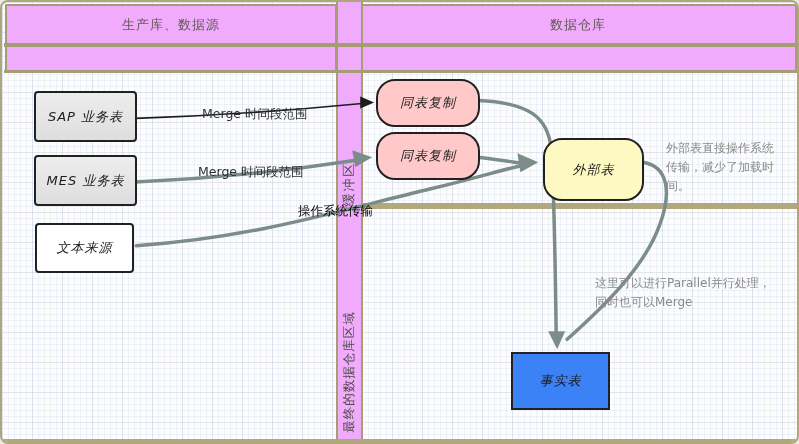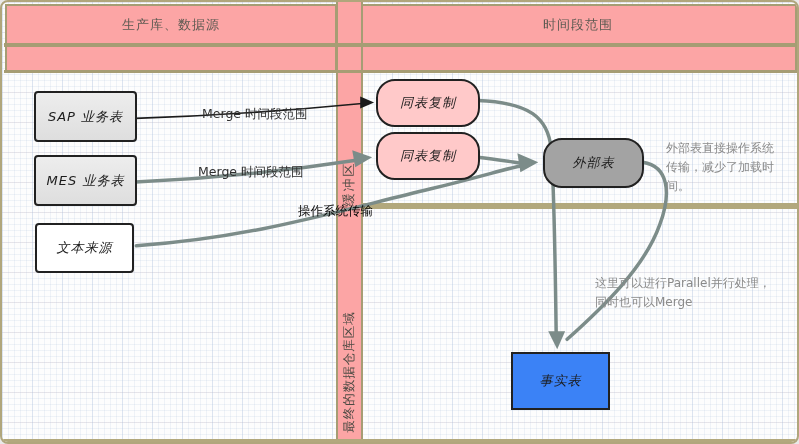--- a/index.html
+++ b/index.html
@@ -10,21 +10,21 @@
   
   #grid{
     position:absolute;inset:0;
     background-image:
       linear-gradient(rgba(176,196,222,.18) 1px,transparent 1px),
       linear-gradient(90deg,rgba(176,196,222,.18) 1px,transparent 1px),
       linear-gradient(rgba(205,170,180,.22) 1px,transparent 1px),
       linear-gradient(90deg,rgba(176,196,222,.30) 1px,transparent 1px);
     background-size:6px 6px,6px 6px,30px 30px,30px 30px;
   }
-  .band{position:absolute;background:#fca5a5;border:2px solid #a69d74;box-sizing:border-box;}
+  .band{position:absolute;background:#f0abfc;border:2px solid #a69d74;box-sizing:border-box;}
   .lane-title{display:flex;align-items:center;justify-content:center;
     font-size:13px;color:#5d5a52;letter-spacing:1px;}
   #row1-left{left:3px;top:2px;width:332px;height:41px;}
   #row1-right{left:357px;top:2px;width:438px;height:41px;}
   #row2-left{left:3px;top:43px;width:332px;height:27px;}
   #row2-right{left:357px;top:43px;width:438px;height:27px;}
   #vbar{left:334px;top:0;width:27px;height:444px;border-top:none;border-bottom:none;}
   .hline{position:absolute;background:#a69d74;}
   #hline1{left:2px;top:41px;width:795px;height:4px;}
   #hline2{left:2px;top:68px;width:795px;height:3px;}
@@ -37,21 +37,21 @@
   
   .node{position:absolute;display:flex;align-items:center;justify-content:center;
     box-sizing:border-box;border:2.5px solid #212121;font-size:13px;color:#1c1c1c;
     letter-spacing:1px;font-style:italic;}
   .round{border-radius:4px;}
   #node-sap{left:32px;top:89px;width:103px;height:51px;background:linear-gradient(#ededed,#dedede);}
   #node-mes{left:32px;top:153px;width:103px;height:51px;background:linear-gradient(#ededed,#dedede);}
   #node-txt{left:33px;top:221px;width:99px;height:50px;background:#ffffff;}
   #node-copy1{left:374px;top:77px;width:104px;height:48px;background:#ffc9c9;border-radius:19px;}
   #node-copy2{left:374px;top:130px;width:104px;height:48px;background:#ffc9c9;border-radius:19px;}
-  #node-ext{left:541px;top:136px;width:101px;height:50px;background:#a3a3a3;border-radius:19px;}
+  #node-ext{left:541px;top:136px;width:101px;height:63px;background:#fef9c3;border-radius:19px;}
   #node-fact{left:509px;top:350px;width:99px;height:58px;background:#3b82f6;}
   
   #arrows{position:absolute;inset:0;pointer-events:none;}
   
   .edge-label{position:absolute;font-size:12.5px;color:#2f2f2f;white-space:nowrap;}
   #lbl-merge1{left:200px;top:104px;}
   #lbl-merge2{left:196px;top:162px;}
   #lbl-os{left:296px;top:201px;color:#000000;}
   .note{position:absolute;font-size:12px;color:#8a8a8a;line-height:1.6;white-space:pre-line;}
   #note-ext{left:664px;top:137px;width:140px;}
@@ -60,21 +60,21 @@
 </head>
 <body>
 
 <div id="canvas">
   <div id="grid"></div>
 
   <div class="band lane-title" id="row1-left">
     <span>生产库、数据源</span>
   </div>
   <div class="band lane-title" id="row1-right">
-    <span>时间段范围</span>
+    <span>数据仓库</span>
   </div>
   <div class="band" id="row2-left"></div>
   <div class="band" id="row2-right"></div>
   <div class="band" id="vbar"></div>
   <div class="hline" id="hline1"></div>
   <div class="hline" id="hline2"></div>
   <div id="hband-right"></div>
   <div id="bottom-band"></div>
 
   <div class="vtext" id="buffer-label">缓冲区</div>

